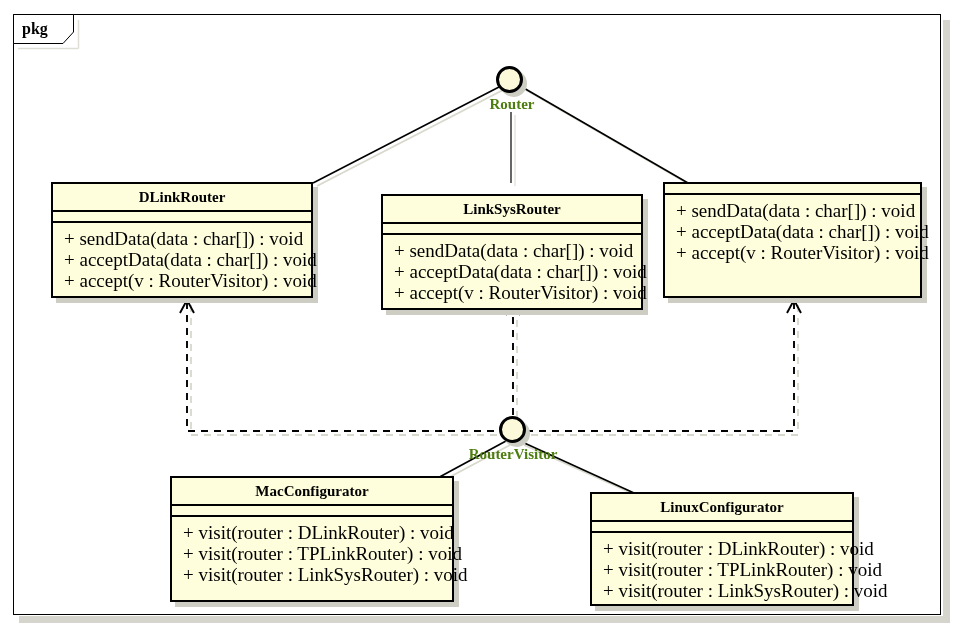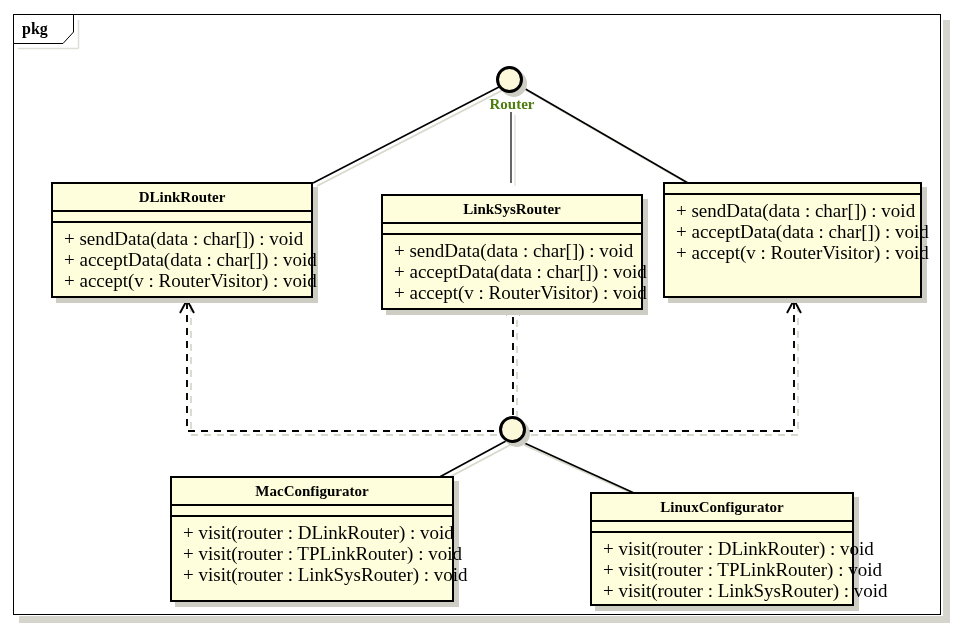--- a/index.html
+++ b/index.html
@@ -83,20 +83,21 @@
       <polyline points="787,313 794,300 801,313"></polyline>
     </g>
   </svg>
 
   <div class="pkg-label">pkg</div>
 
   <div class="iface" style="left:496px;top:66px;"></div>
   <div class="iface-label" style="left:452px;top:96px;width:120px;">Router</div>
 
   <div class="iface" style="left:499px;top:416px;"></div>
+  <div class="iface-label" style="left:433px;top:446px;width:160px;">RouterVisitor</div>
 
   <div class="uml-class" style="left:51px;top:182px;width:262px;height:116px;">
     <div class="uml-title">DLinkRouter</div>
     <div class="uml-attrs"></div>
     <div class="uml-methods">
       <div>+ sendData(data : char[]) : void</div>
       <div>+ acceptData(data : char[]) : void</div>
       <div>+ accept(v : RouterVisitor) : void</div>
     </div>
   </div>

